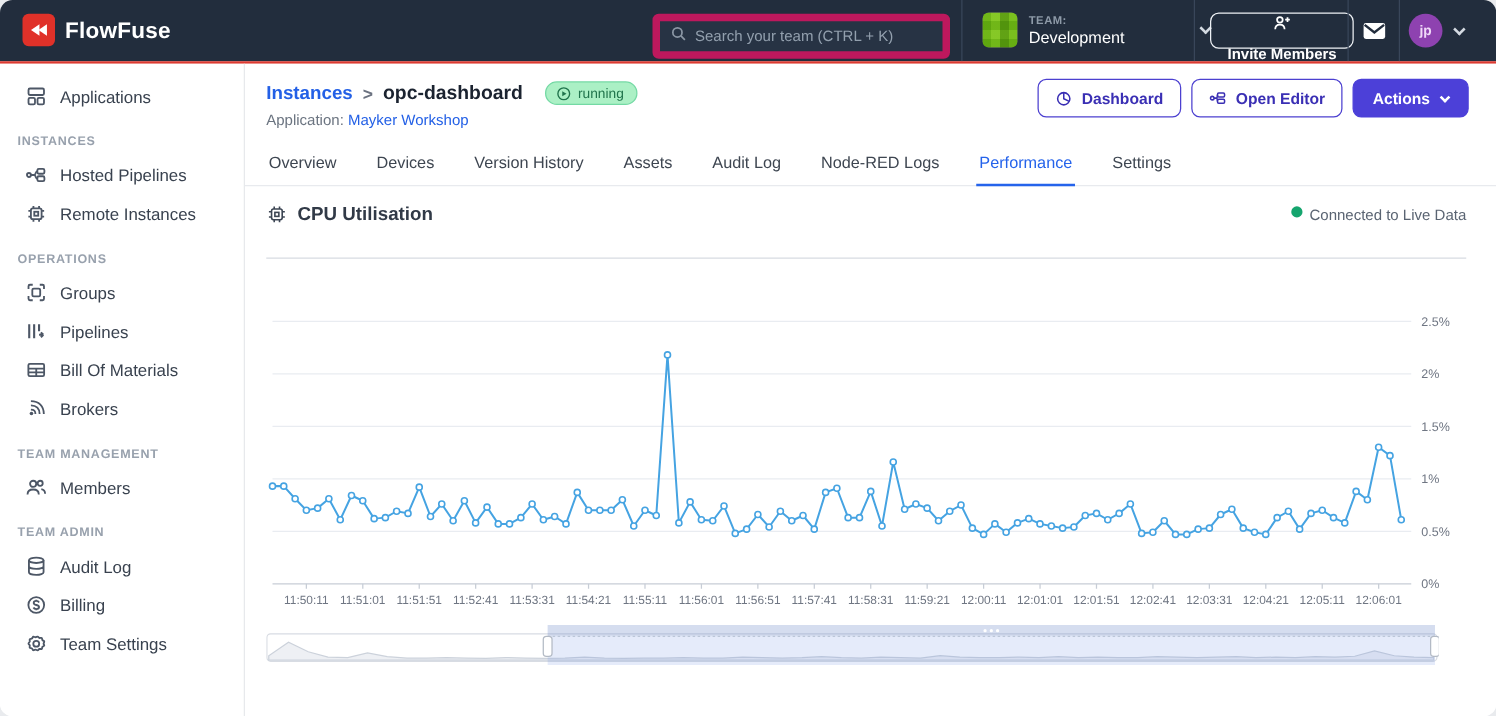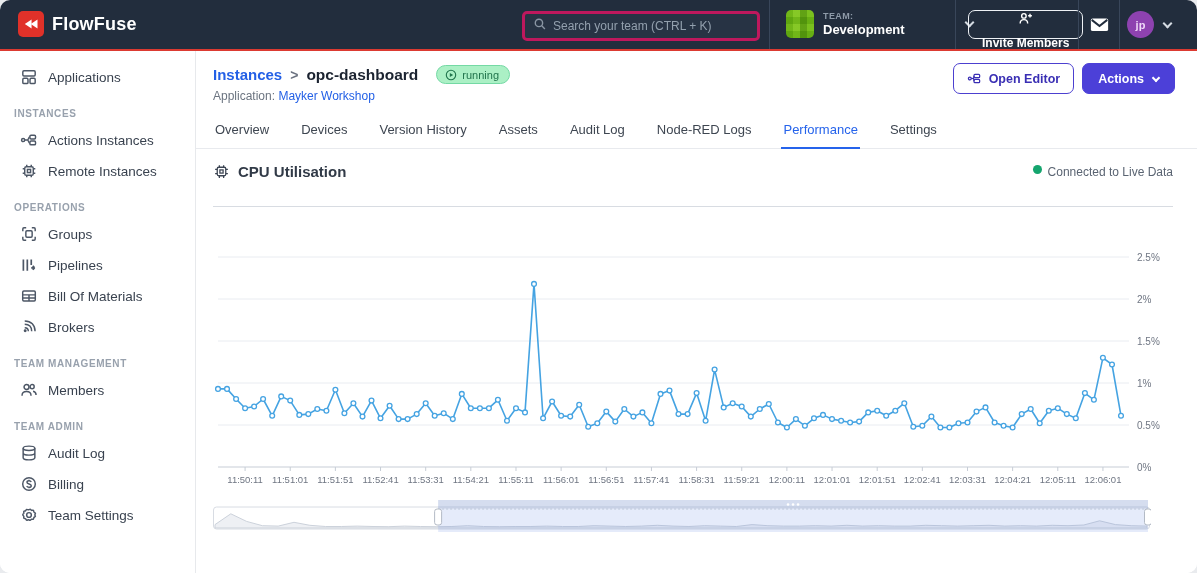--- a/index.html
+++ b/index.html
@@ -5,30 +5,30 @@
   * { margin:0; padding:0; box-sizing:border-box; }
   html,body { width:1197px; height:573px; background:#e9ebee; font-family:"Liberation Sans", sans-serif; }
   .window { position:absolute; inset:0; background:#fff; border-radius:10px; overflow:hidden; }
 
   
   .navbar { position:absolute; left:0; top:0; right:0; height:49px; background:#222d3d; }
   .red-line { position:absolute; left:0; top:49px; right:0; height:2px; background:#dc3a31; }
   .brand { position:absolute; left:18px; top:11px; display:flex; align-items:center; gap:8px; }
   .brand-mark { width:26px; height:26px; background:#e03129; border-radius:5px; display:flex; align-items:center; justify-content:center; }
   .brand-name { color:#fff; font-size:18px; font-weight:700; letter-spacing:.2px; }
-  .nav-search { position:absolute; left:522px; top:11px; width:238px; height:27px; background:#273344; border:3px solid #be185d; border-radius:5px; display:flex; align-items:center; padding:12px 8px; gap:6px; }
+  .nav-search { position:absolute; left:522px; top:11px; width:238px; height:27px; background:#273344; border:6px solid #be185d; border-radius:5px; display:flex; align-items:center; padding:12px 8px; gap:6px; }
   .nav-search input { background:transparent; border:none; outline:none; color:#cdd5df; font-size:12px; width:100%; font-family:"Liberation Sans",sans-serif; }
   .nav-search input::placeholder { color:#93a0ae; }
   .nav-divider { position:absolute; top:0; width:1px; height:49px; background:#39465a; }
   .team-block { position:absolute; left:786px; top:10px; display:flex; align-items:center; gap:9px; cursor:pointer; }
   .team-avatar { width:28px; height:28px; border-radius:5px;
      background:repeating-linear-gradient(90deg,#9cce3f 0 7px,#b9e263 7px 14px,#86b735 14px 21px,#a8d84e 21px 28px),
                repeating-linear-gradient(0deg,#9cce3f 0 7px,#b9e263 7px 14px); background-blend-mode:multiply; }
   .team-label { color:#8e9aa8; font-size:9px; font-weight:600; letter-spacing:.4px; }
-  .team-name { color:#fff; font-size:13px; font-weight:700; margin-top:1px; }
+  .team-name { color:#fff; font-size:13px; font-weight:400; margin-top:1px; }
   .chev { width:7px; height:7px; border-right:2px solid #d4dae2; border-bottom:2px solid #d4dae2; transform:rotate(45deg); margin-top:-3px; }
   .team-block .chev { margin-left:52px; }
   .invite-btn { position:absolute; left:968px; top:10px; height:29px; background:transparent; border:1.5px solid #eef1f5; border-radius:7px; color:#fff; font-size:12px; font-weight:700; display:flex; align-items:center; gap:7px; padding:0 13px; cursor:pointer; font-family:"Liberation Sans",sans-serif;flex-direction:column; }
   .mail-btn { position:absolute; left:1087px; top:13px; width:24px; height:24px; background:transparent; border:none; cursor:pointer; }
   .user-block { position:absolute; left:1127px; top:11px; display:flex; align-items:center; gap:10px; cursor:pointer; }
   .user-avatar { width:27px; height:27px; border-radius:50%; background:#8e42b0; color:#f0d9f8; font-size:11px; font-weight:700; display:flex; align-items:center; justify-content:center; }
 
   
   .sidebar { position:absolute; left:0; top:51px; bottom:0; width:196px; background:#fff; border-right:1px solid #e7e9ec; padding-top:11px; }
   .side-label { margin:16px 0 6px 14px; font-size:10px; font-weight:600; color:#98a1ad; letter-spacing:.6px; }
@@ -146,21 +146,21 @@
         <span>Applications</span>
       </div>
       <div class="side-label">INSTANCES</div>
       <div class="side-item">
         <span class="ic"><svg width="18" height="18" viewBox="0 0 16 16" fill="none" stroke="currentColor" stroke-width="1.3">
             <circle cx="2.8" cy="8" r="1.4"></circle>
             <path d="M4.2 8 H6.6 M6.6 8 C7.6 8 7.6 5.4 8.6 5.4 M6.6 8 C7.6 8 7.6 10.6 8.6 10.6"></path>
             <rect x="8.8" y="3.7" width="5" height="3.4" rx="1"></rect>
             <rect x="8.8" y="8.9" width="5" height="3.4" rx="1"></rect>
           </svg></span>
-        <span>Actions Instances</span>
+        <span>Hosted Pipelines</span>
       </div>
       <div class="side-item">
         <span class="ic"><svg width="18" height="18" viewBox="0 0 16 16" fill="none" stroke="currentColor" stroke-width="1.3">
             <rect x="4.2" y="4.2" width="7.6" height="7.6" rx="1.4"></rect>
             <rect x="6.6" y="6.6" width="2.8" height="2.8"></rect>
             <path d="M6 4.2 V2.4 M10 4.2 V2.4 M6 13.6 V11.8 M10 13.6 V11.8 M4.2 6 H2.4 M4.2 10 H2.4 M13.6 6 H11.8 M13.6 10 H11.8"></path>
           </svg></span>
         <span>Remote Instances</span>
       </div>
       <div class="side-label">OPERATIONS</div>
@@ -240,20 +240,27 @@
             </svg>
           <span>running</span>
         </span>
       </div>
       <div class="app-row">
         <span>Application:</span>
         <a>Mayker Workshop</a>
       </div>
 
       <div class="head-actions">
+        <button class="btn-outline">
+          <svg width="14" height="14" viewBox="0 0 16 16" fill="none" stroke="#3a2fb4" stroke-width="1.4">
+              <circle cx="8" cy="8" r="5.6"></circle>
+              <path d="M8 2.4 V8 L13 10.4"></path>
+            </svg>
+          <span>Dashboard</span>
+        </button>
         <button class="btn-outline">
           <svg width="15" height="15" viewBox="0 0 16 16" fill="none" stroke="#3a2fb4" stroke-width="1.3">
               <circle cx="3" cy="8" r="1.5"></circle>
               <path d="M4.5 8 H7"></path>
               <rect x="7.5" y="3.6" width="6" height="3.4" rx="1"></rect>
               <rect x="7.5" y="9" width="6" height="3.4" rx="1"></rect>
               <path d="M7 8 C7.5 5.3,7.5 5.3,7.5 5.3 M7 8 C7.5 10.7,7.5 10.7,7.5 10.7"></path>
             </svg>
           <span>Open Editor</span>
         </button>

